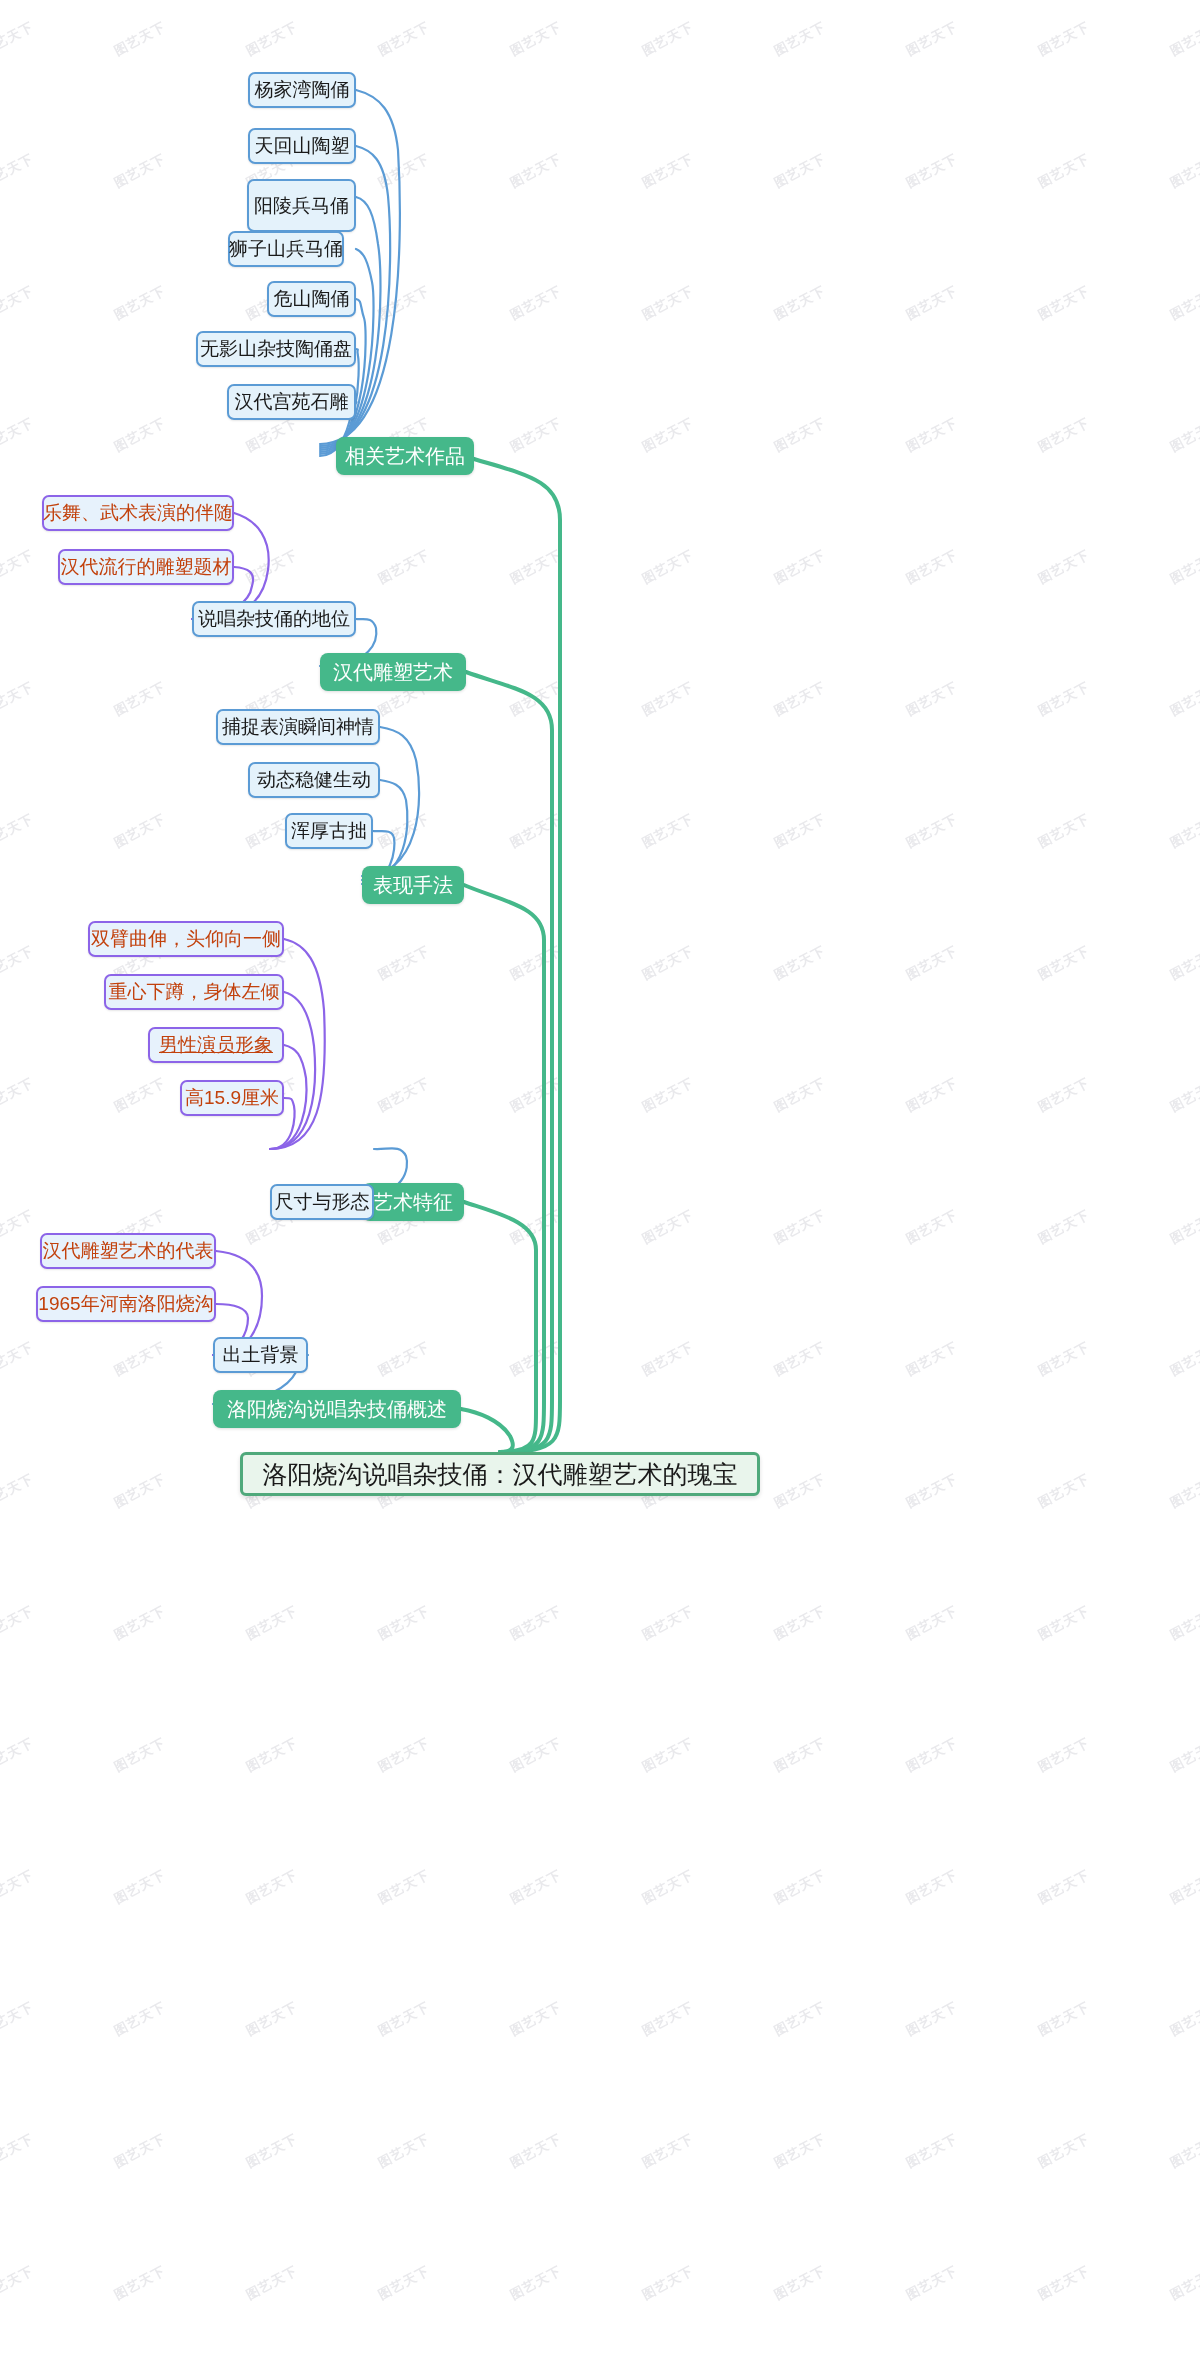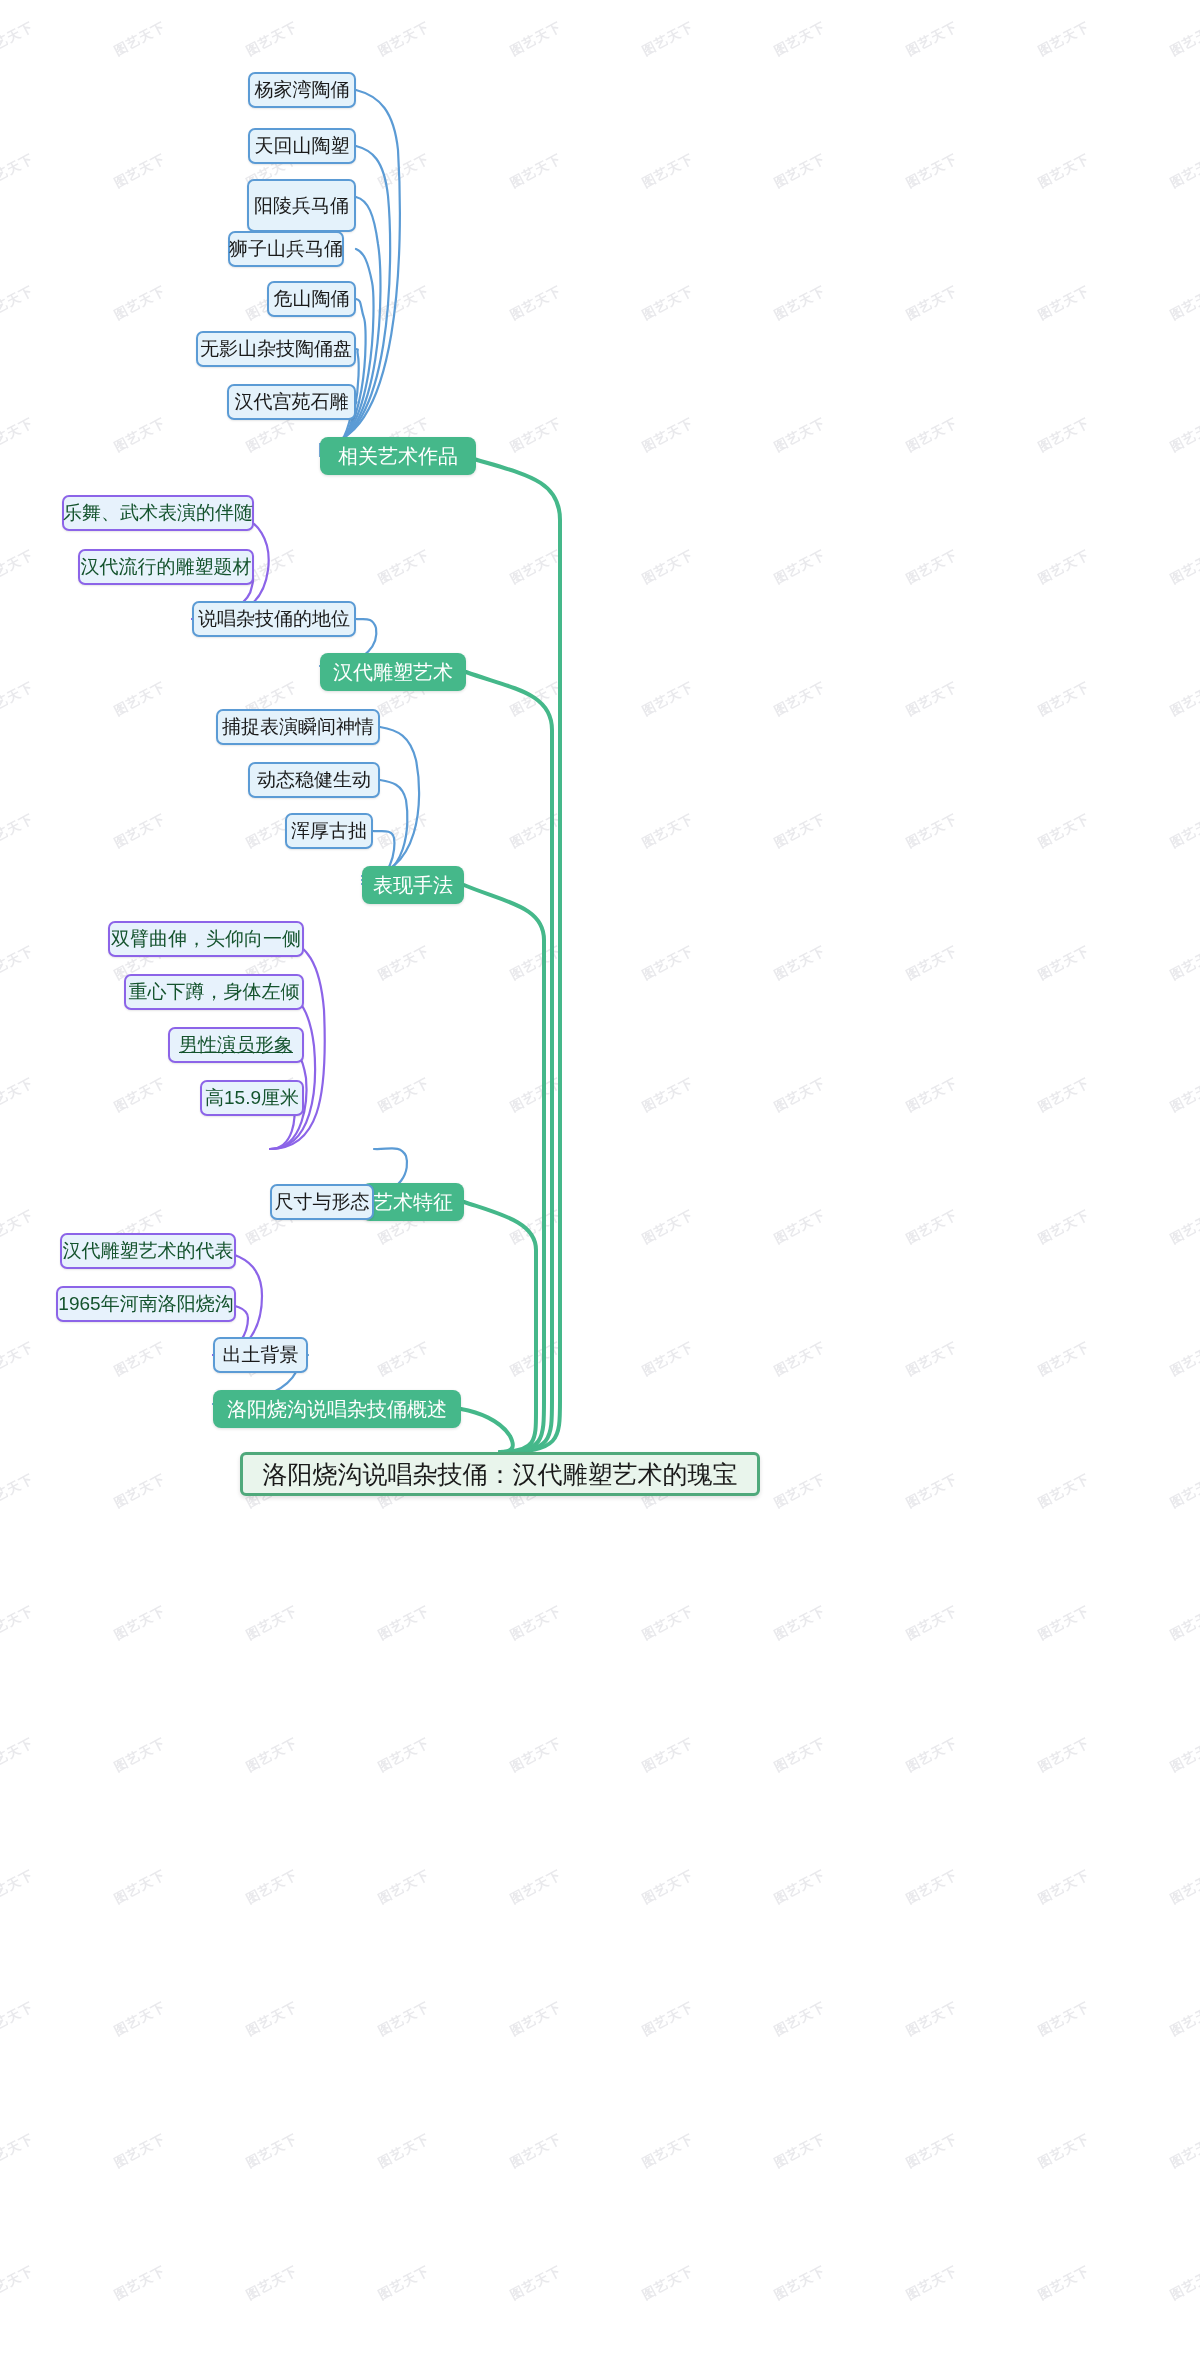--- a/index.html
+++ b/index.html
@@ -50,24 +50,23 @@
   .node.leaf-blue{
     background:#e4f2fb;
     border:2.5px solid #5b9bd5;
     color:#1a1a1a;
     font-size:19px;
     box-shadow:0 1px 2px rgba(0,0,0,.10);
   }
   .node.leaf-purple{
     background:#e7f2fc;
     border:2.5px solid #8c64e8;
-    color:#14532d;
+    color:#c2410c;
     font-size:19px;
     box-shadow:0 1px 2px rgba(0,0,0,.10);
-    margin-left:20px;
   }
   .node.branch{
     background:#45b88a;
     border:none;
     color:#ffffff;
     font-size:20px;
     border-radius:8px;
     box-shadow:0 1px 3px rgba(0,0,0,.14);
   }
   .node.root{
@@ -319,21 +318,21 @@
         <path d="M 213,1355 C 250,1355 262,1324 262,1296 C 262,1268 246,1254 216,1251"></path>
         <path d="M 213,1355 C 240,1355 248,1330 248,1318 C 248,1308 234,1304 216,1304"></path>
       </g>
     </g>
   </svg>
 
   <div id="nodes">
       <div class="node root" style="left: 240px; top: 1452px; width: 520px; height: 44px;">
         <span>洛阳烧沟说唱杂技俑：汉代雕塑艺术的瑰宝</span>
       </div>
-      <div class="node branch" style="left: 320px; top: 437px; width: 156px; height: 38px;">
+      <div class="node branch" style="left: 336px; top: 437px; width: 138px; height: 38px;">
         <span>相关艺术作品</span>
       </div>
       <div class="node leaf-blue" style="left: 248px; top: 72px; width: 108px; height: 36px;">
         <span>杨家湾陶俑</span>
       </div>
       <div class="node leaf-blue" style="left: 248px; top: 128px; width: 108px; height: 36px;">
         <span>天回山陶塑</span>
       </div>
       <div class="node leaf-blue" style="left: 247px; top: 179px; width: 109px; height: 53px;">
         <span>阳陵兵马俑</span>

